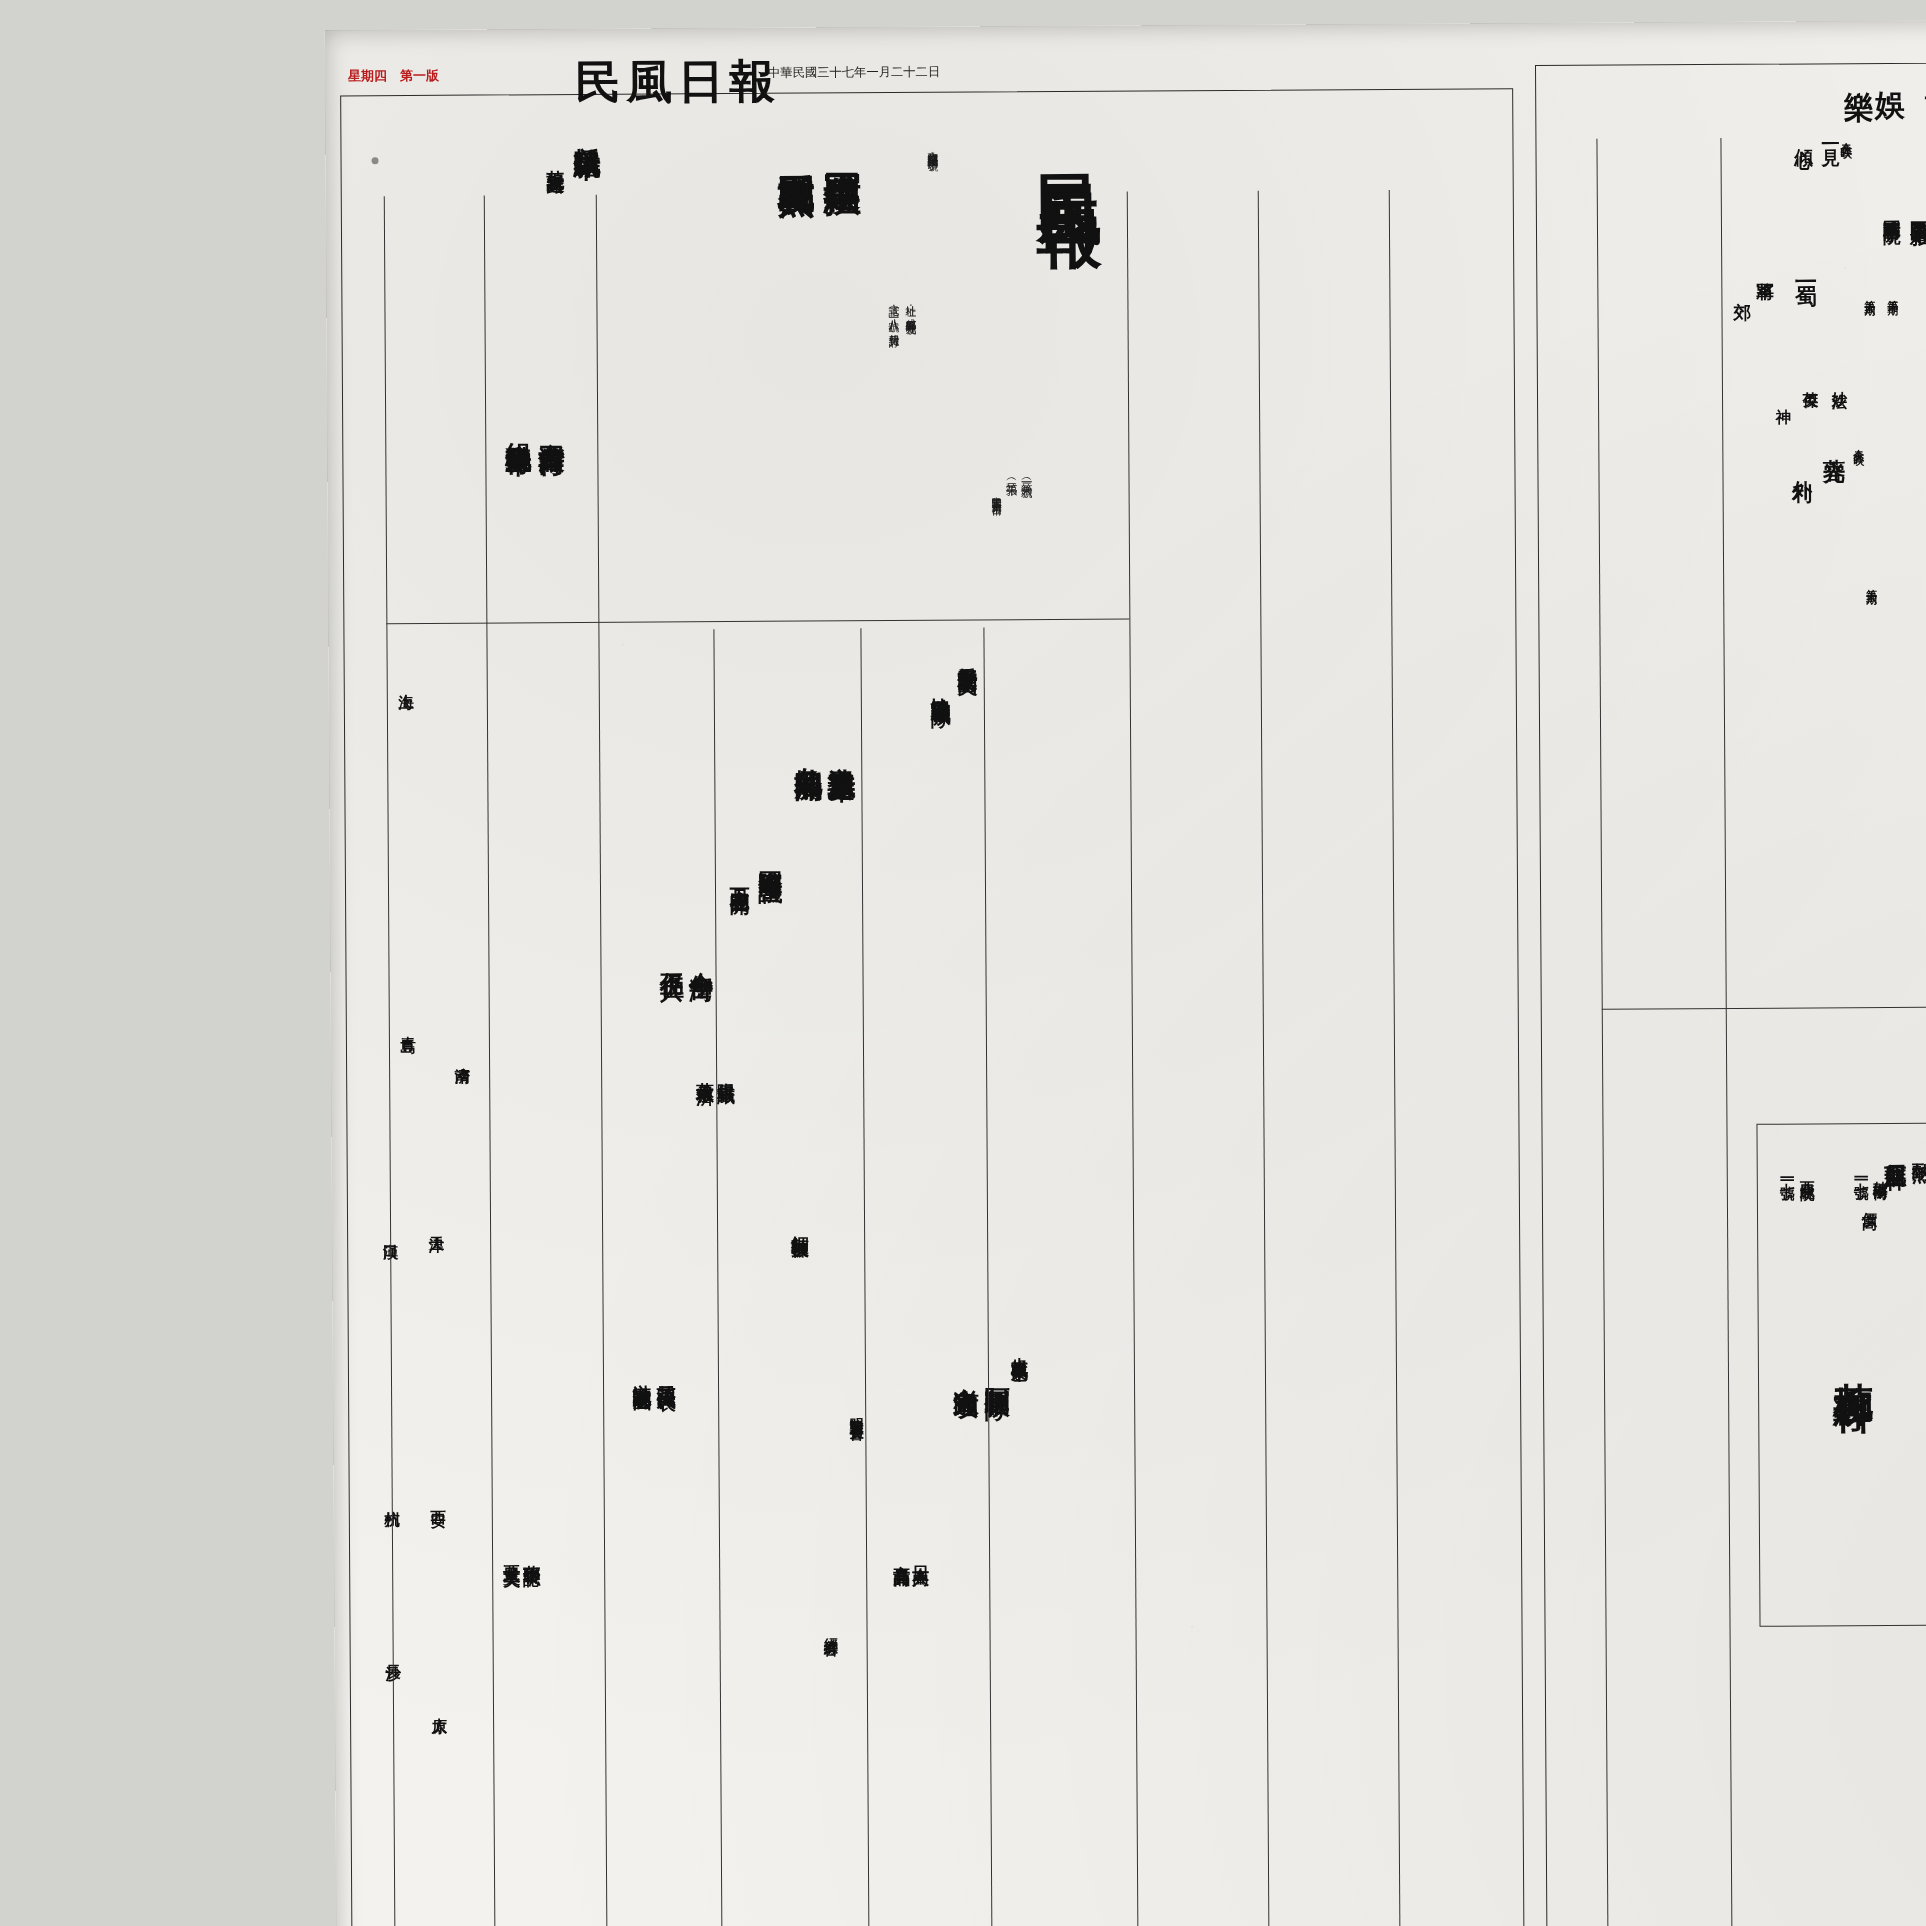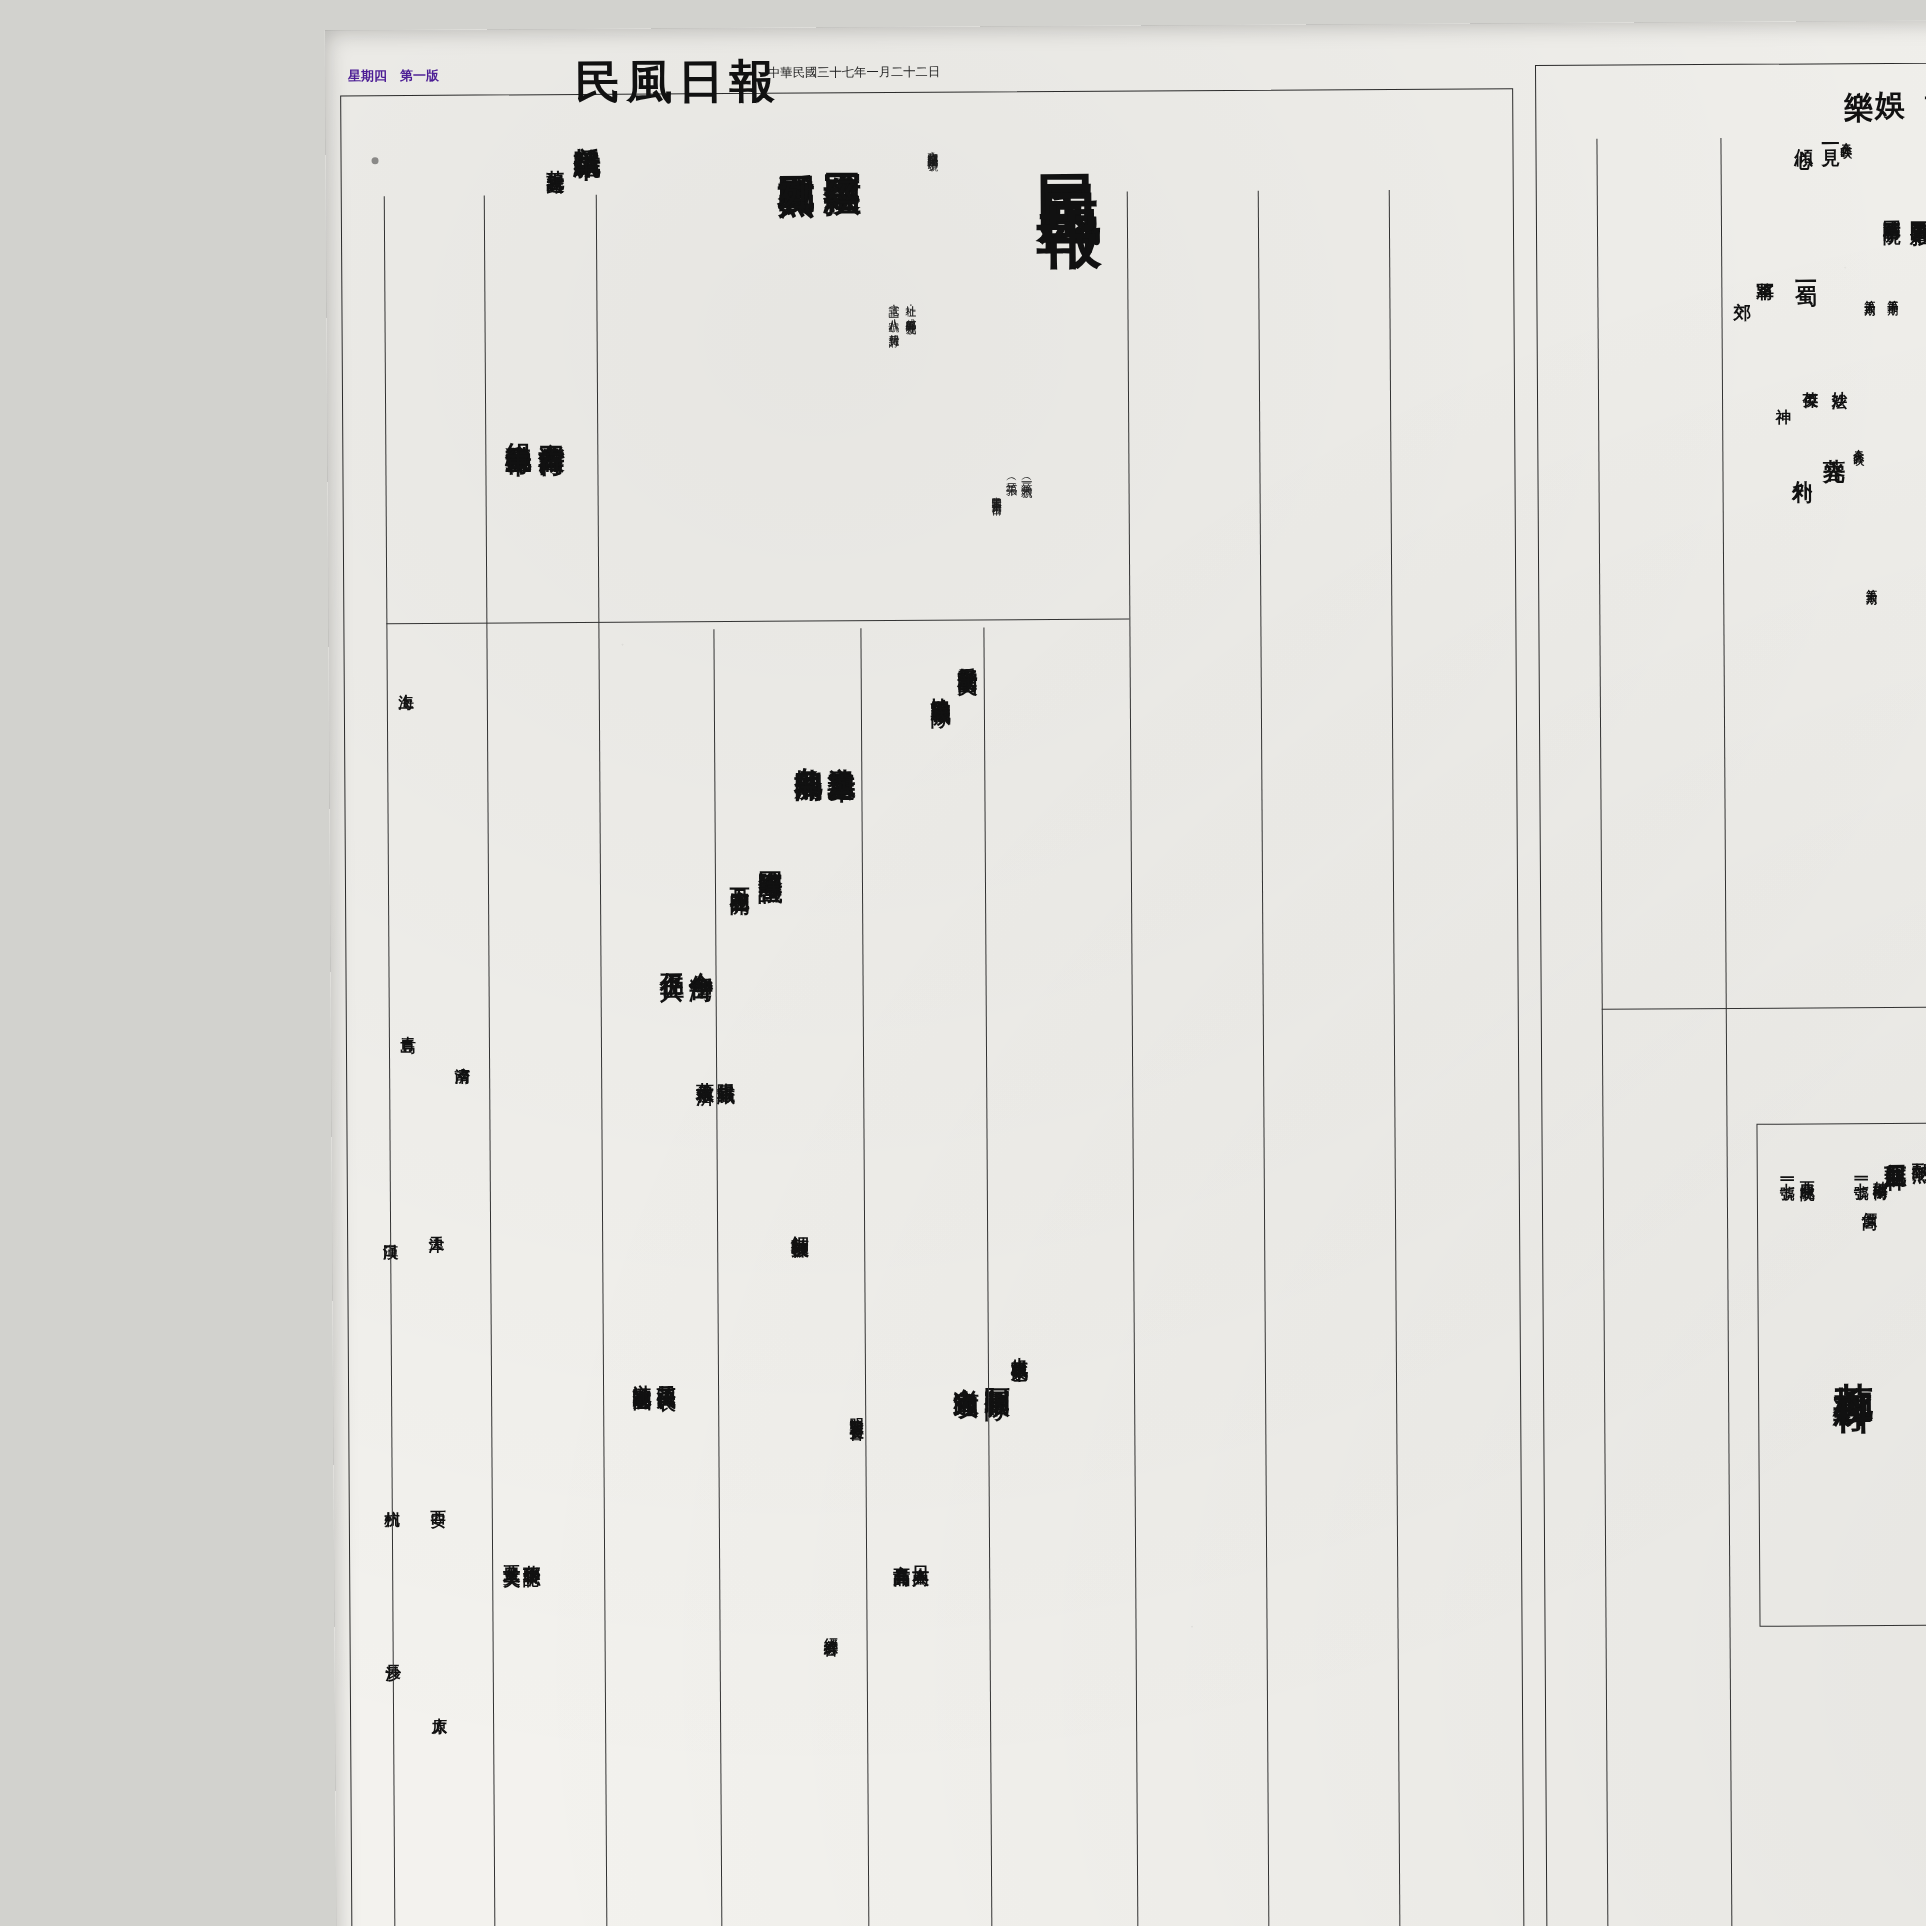--- a/index.html
+++ b/index.html
@@ -68,21 +68,21 @@
 </style>
 </head>
 <body>
 
 <div id="page">
   <div id="sheet">
     <div class="noise"></div>
 
     <div class="frame" style="left:15.4px;top:65px;width:1171px;height:1949px;"></div>
 
-    <div style="position:absolute;left:23px;top:37px;font-size:13px;font-weight:bold;color:#4c1d95;">星期四　第一版</div>
+    <div style="position:absolute;left:23px;top:37px;font-size:13px;font-weight:bold;color:#b91c1c;">星期四　第一版</div>
 
     <div class="masthead" style="position:absolute;left:250px;top:23px;font-size:46px;letter-spacing:5.4px;">民風日報</div>
 
     <div style="position:absolute;left:443px;top:37px;font-size:12.3px;color:#222;">中華民國三十七年一月二十二日</div>
 
     <div class="masthead vt" style="left:709px;top:96px;position:absolute;font-size:66px;letter-spacing:10px;">民風日報</div>
 
     <div class="vt" style="left:693px;top:447px;position:absolute;font-size:11.6px;">（第二六一號）</div>
     <div class="vt" style="left:678px;top:447px;position:absolute;font-size:11.6px;">（第二張）</div>
     <div class="vt" style="left:663px;top:462px;position:absolute;font-size:10px;">中華民國三十六年十一月十四日</div>

